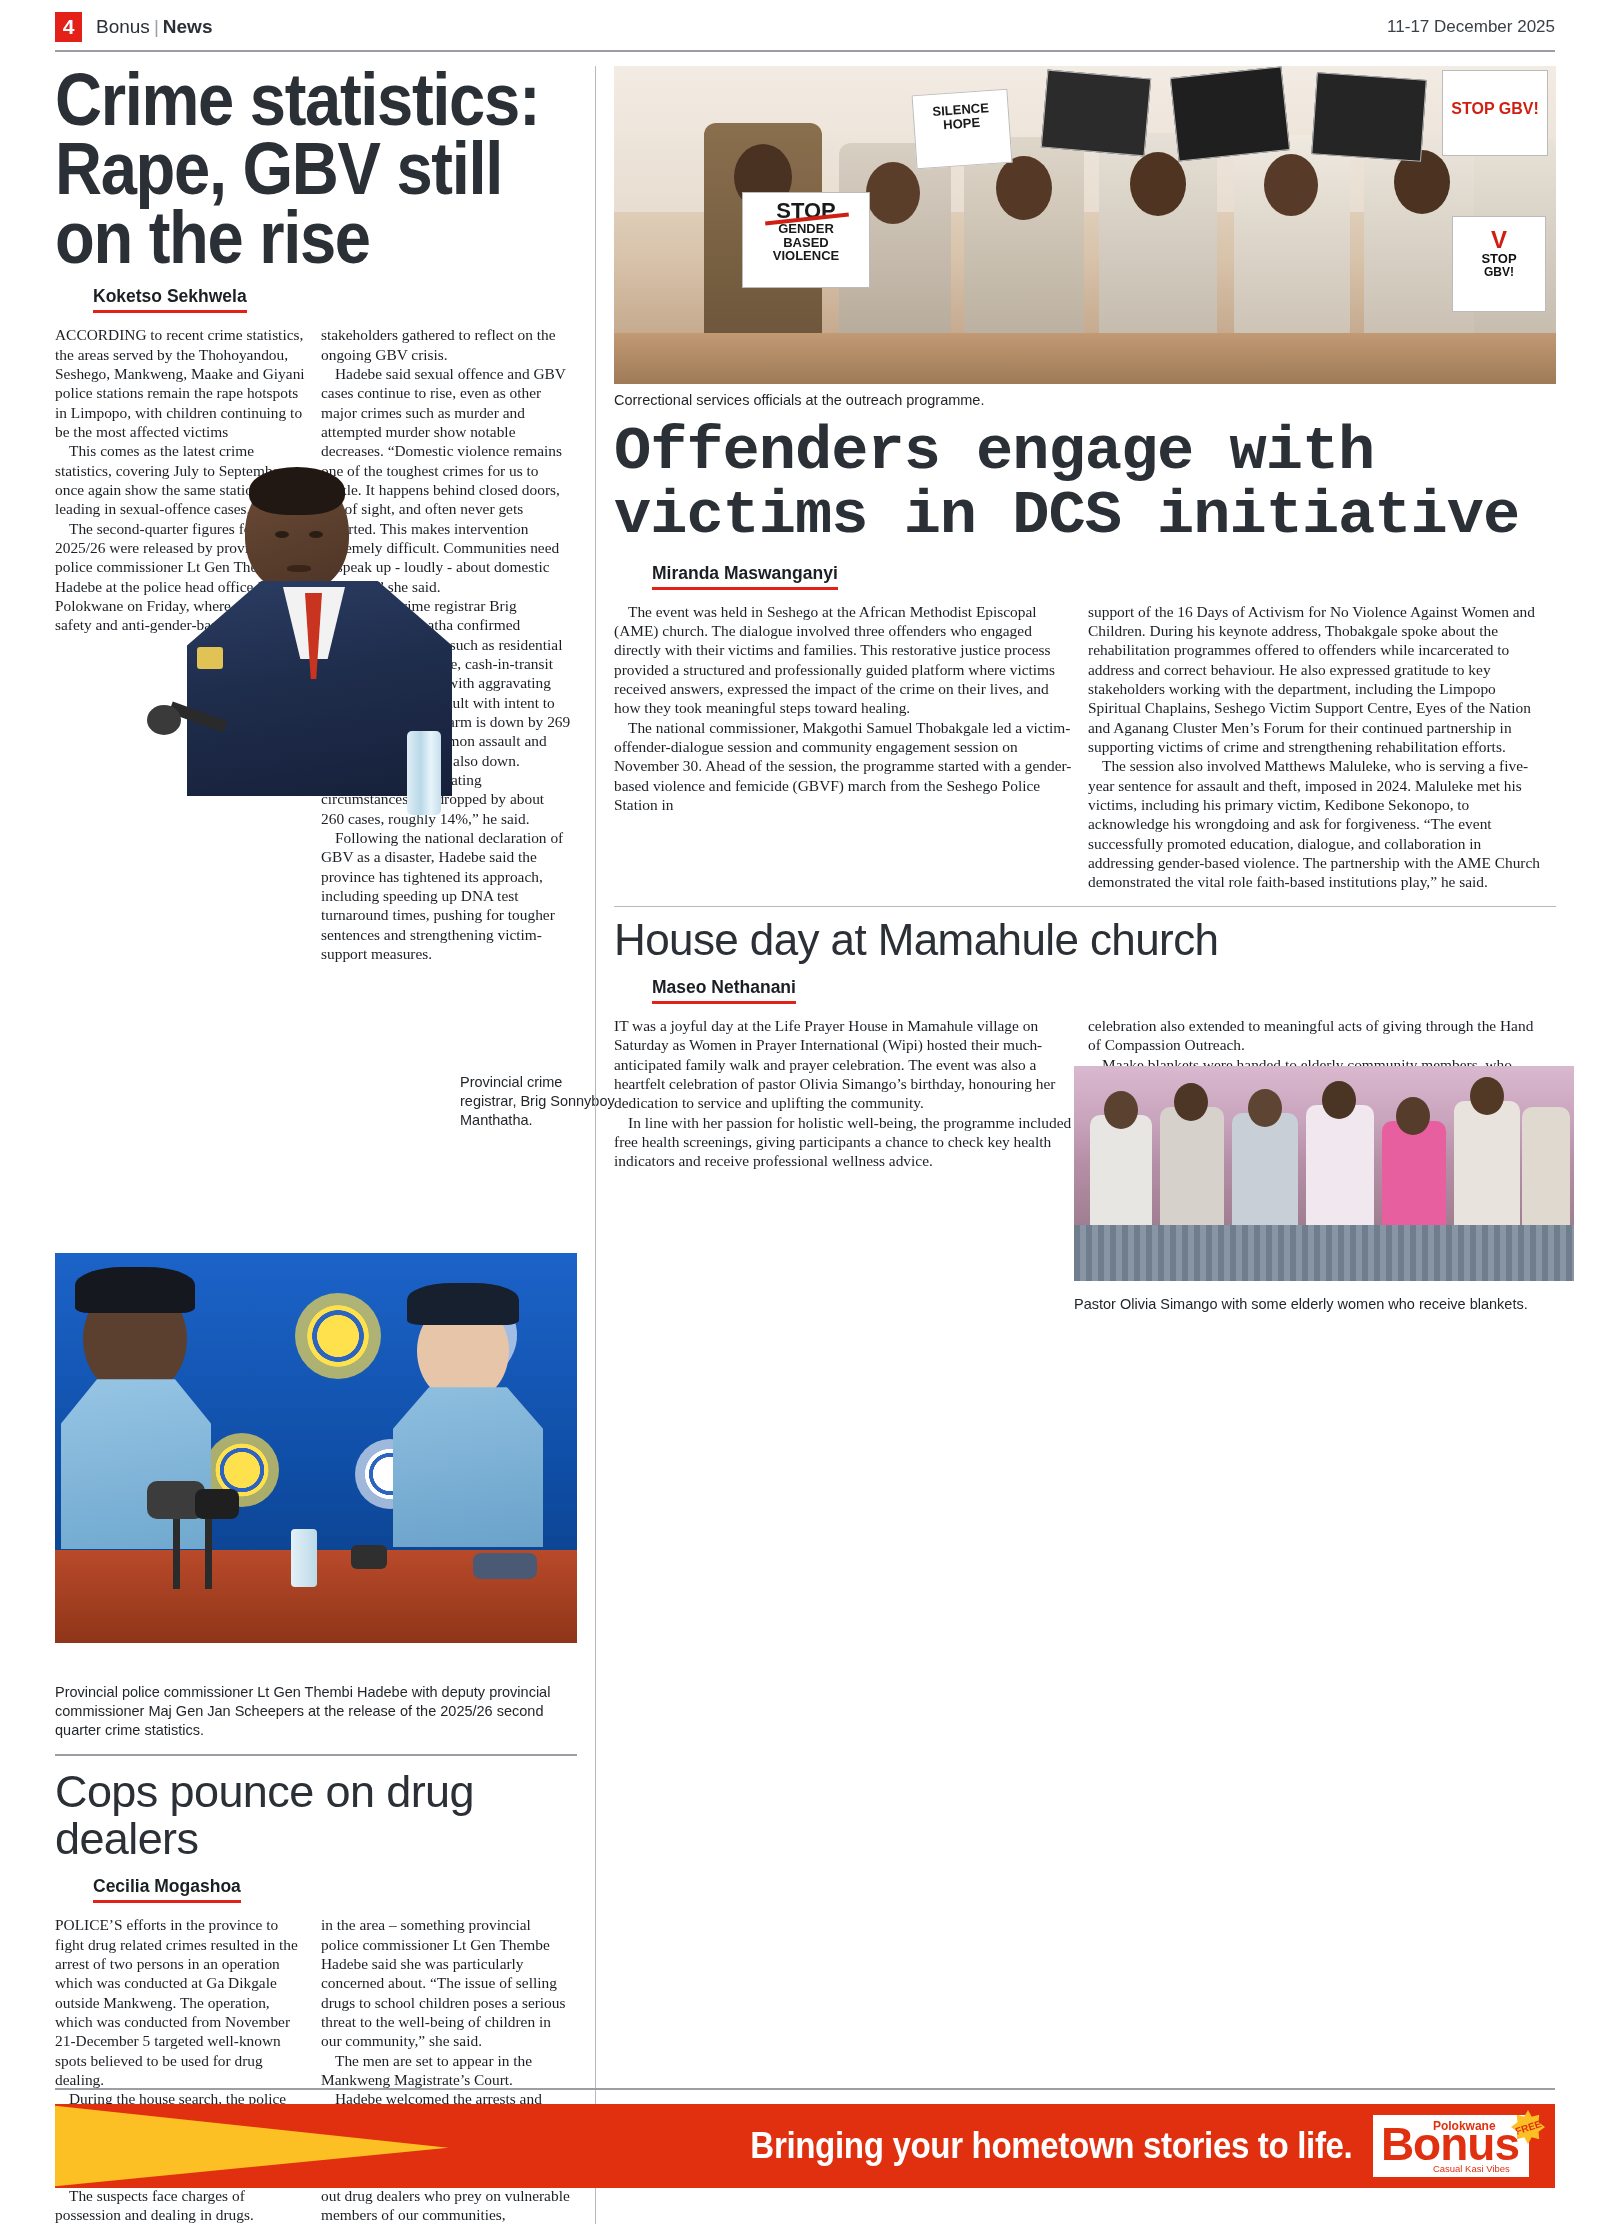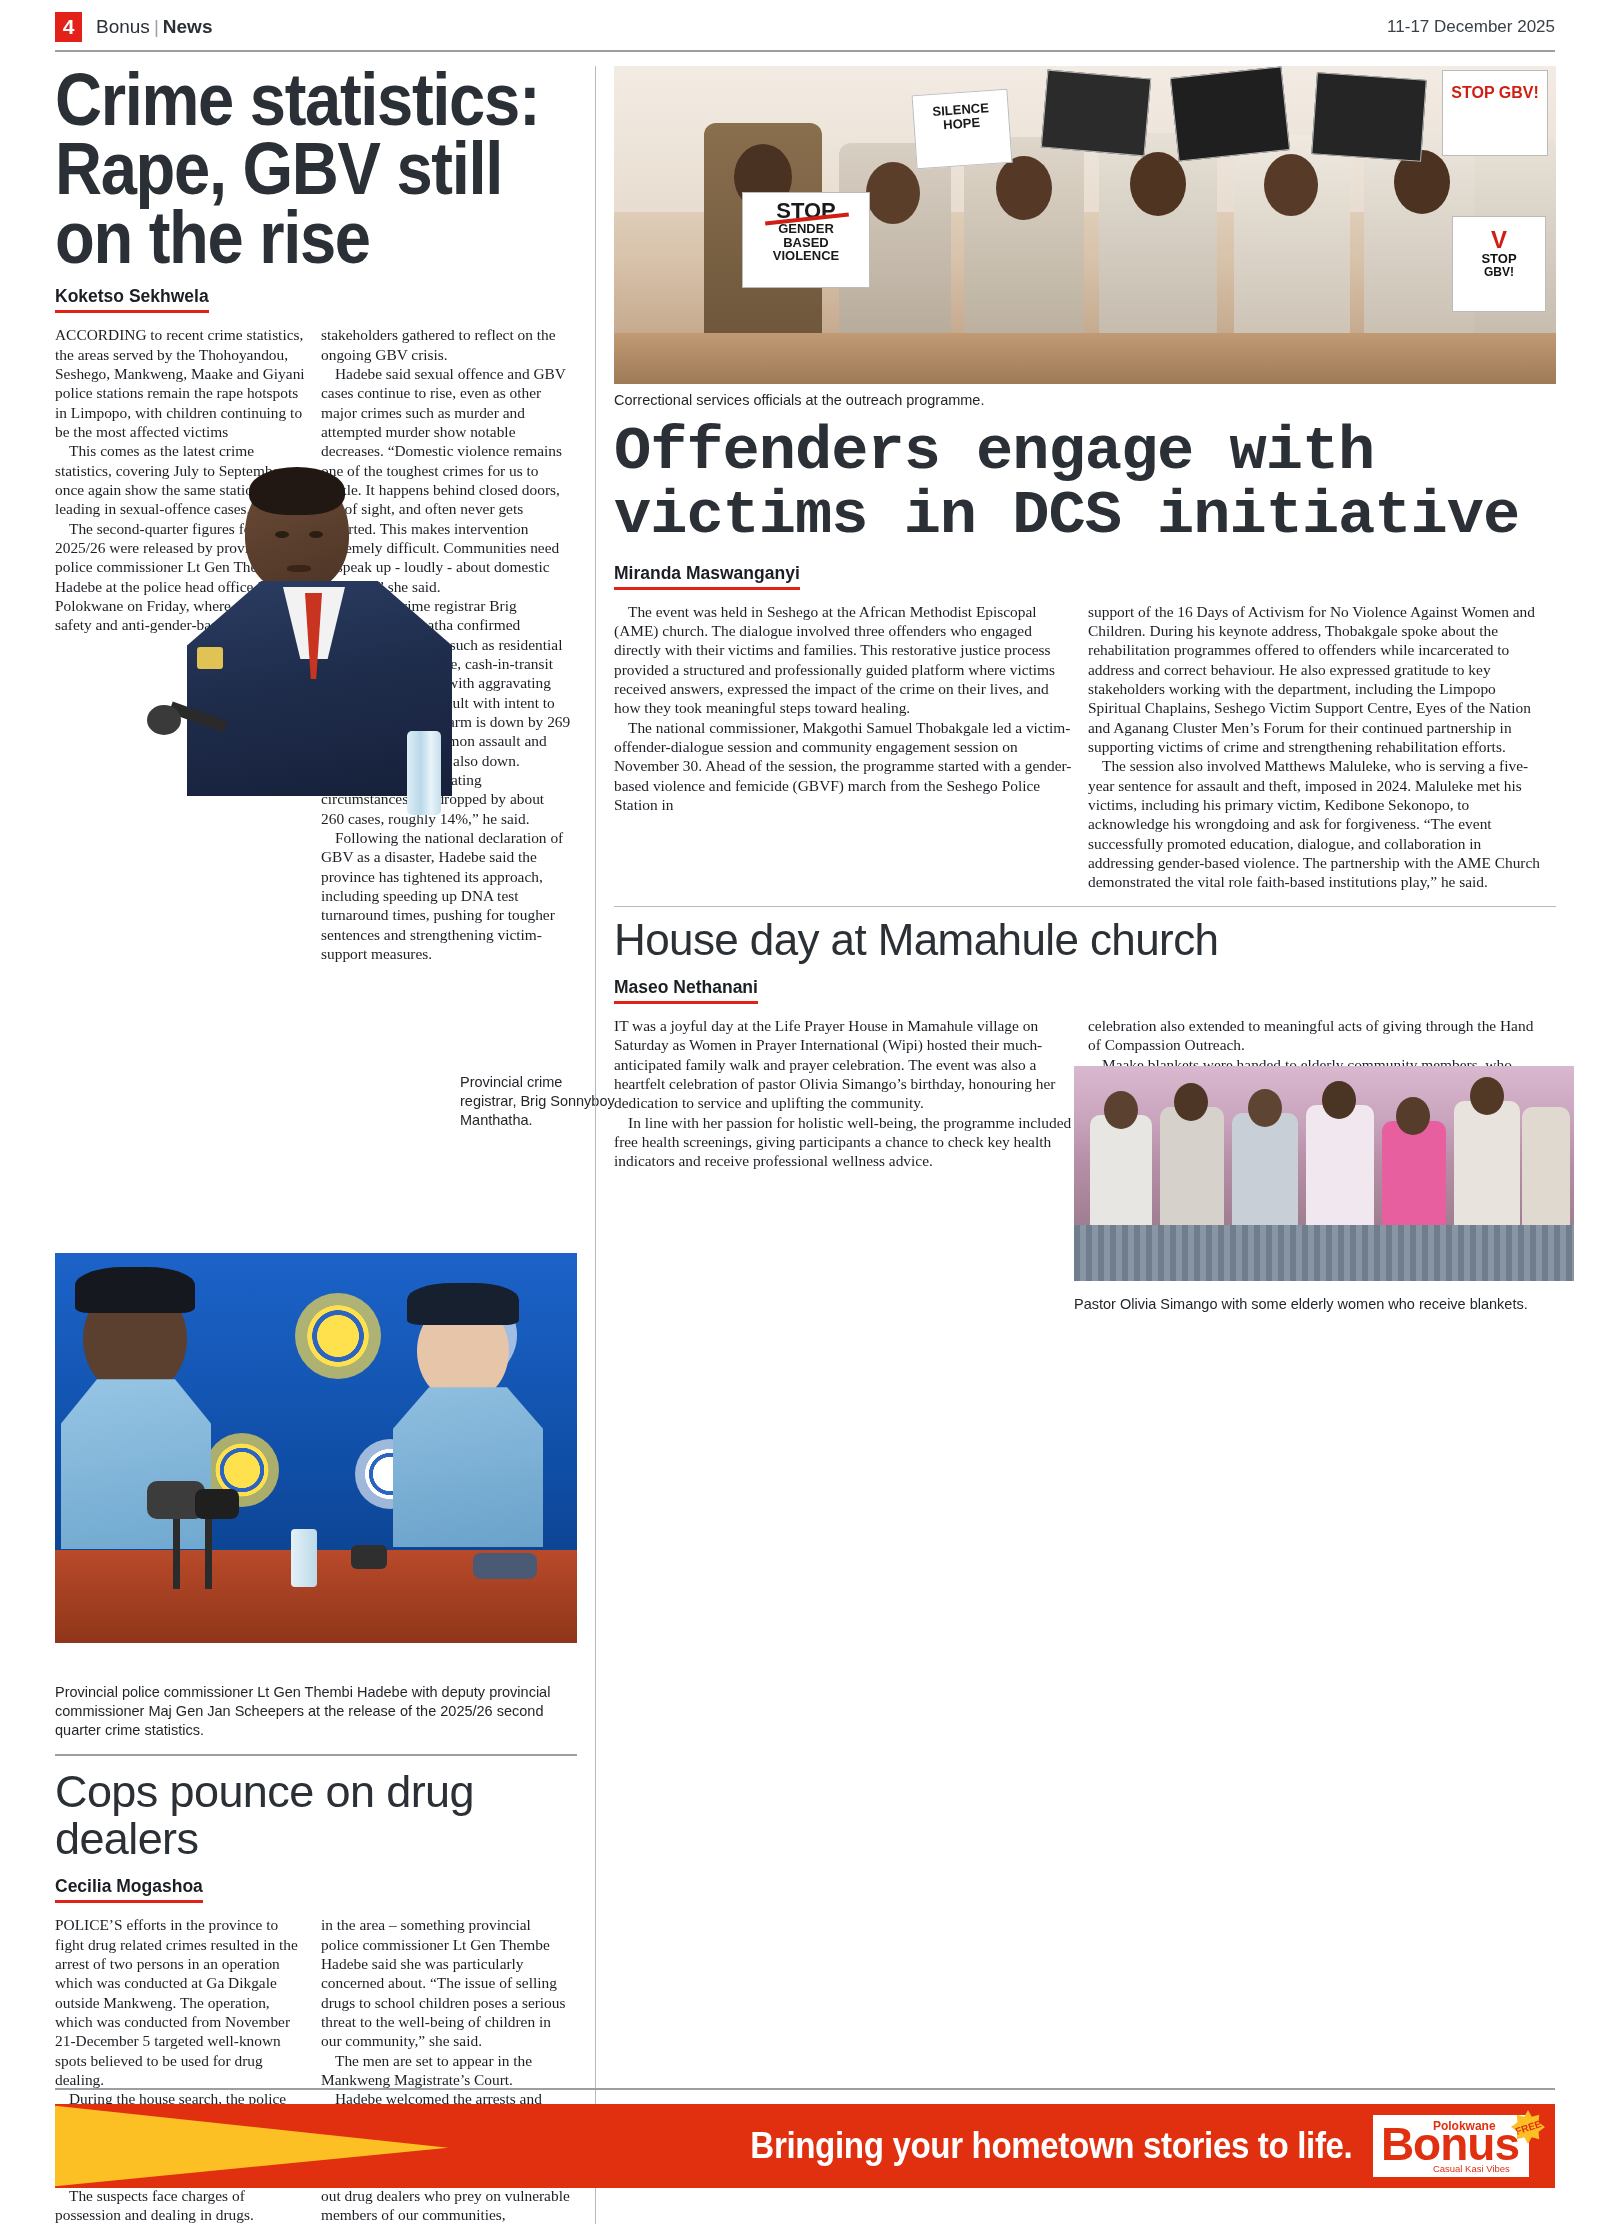--- a/index.html
+++ b/index.html
@@ -47,21 +47,21 @@
   }
   h2.hl-light {
     font-family: "Liberation Sans", sans-serif; font-weight: normal;
     font-size: 45px; line-height: 1.05; color: #2b3036; letter-spacing: -0.6px;
   }
 
   
   .byline {
     font-family: "Liberation Sans", sans-serif; font-weight: bold;
     font-size: 17.5px; color: #1b1f24; display: inline-block;
-    border-bottom: 3px solid #e32119; padding-bottom: 3px;
+    border-bottom: 3px solid #e32119; padding-bottom: 3px; margin-left: 38px;
   }
   .byline-wrap { margin: 14px 0 12px 0; }
 
   
   .body2 { display: flex; gap: 16px; }
   .bcol { font-size: 15.4px; line-height: 1.255; text-align: left; }
   .bcol p { text-indent: 14px; }
   .bcol p.first { text-indent: 0; }
   .w250 { width: 250px; }
 
@@ -267,21 +267,21 @@
           <div style="position:absolute;left:22px;top:24px;width:84px;height:4px;background:#d01f12;transform:rotate(-6deg);"></div>
         </div>
         <div class="placard" style="left:300px; top:26px; width:96px; height:74px; transform:rotate(-4deg);">
           <div class="plac-txt" style="font-size:13px;padding-top:10px;">SILENCE</div>
           <div class="plac-txt" style="font-size:13px;">HOPE</div>
         </div>
         <div class="placard" style="left:430px; top:8px; width:104px; height:78px; transform:rotate(5deg);background:#2b2b2b;"></div>
         <div class="placard" style="left:560px; top:6px; width:112px; height:84px; transform:rotate(-6deg);background:#1f1f1f;"></div>
         <div class="placard" style="left:700px; top:10px; width:110px; height:82px; transform:rotate(4deg);background:#252525;"></div>
         <div class="placard" style="left:828px; top:4px; width:106px; height:86px;background:#fff;">
-          <div class="plac-txt" style="font-size:16px;padding-top:14px;color:#d01f12;text-align:center;">STOP GBV!</div>
+          <div class="plac-txt" style="font-size:16px;padding-top:30px;color:#d01f12;text-align:center;">STOP GBV!</div>
         </div>
         <div class="placard" style="left:838px; top:150px; width:94px; height:96px;background:#fff;">
           <div class="plac-txt" style="font-size:24px;padding-top:10px;color:#d01f12;">V</div>
           <div class="plac-txt" style="font-size:13px;color:#111;">STOP</div>
           <div class="plac-txt" style="font-size:12px;color:#111;">GBV!</div>
         </div>
       </div>
       <div class="cap">Correctional services officials at the outreach programme.</div>
 
       <h2 class="hl-bold" style="margin-top:10px;">Offenders engage with victims in DCS initiative</h2>

